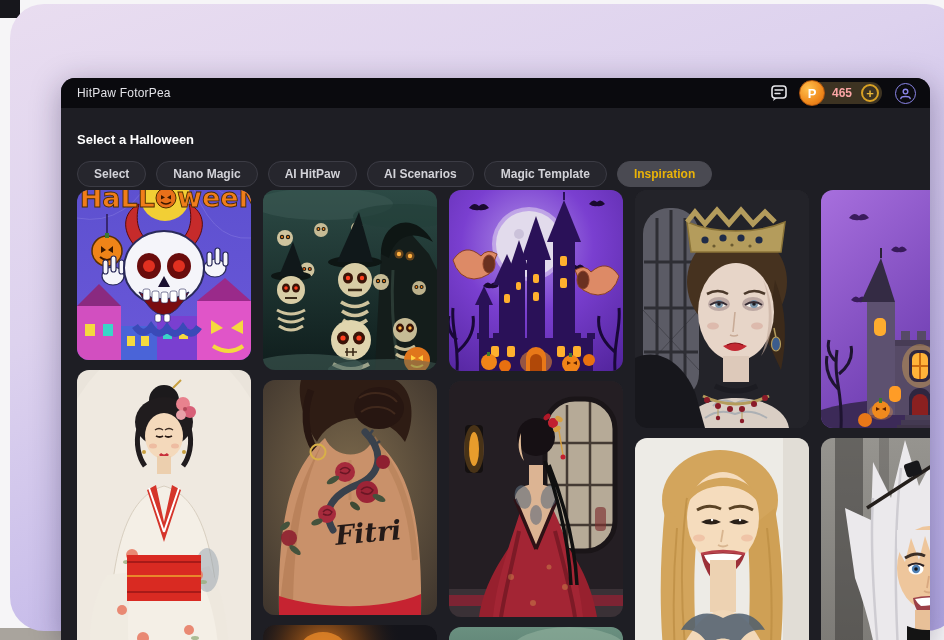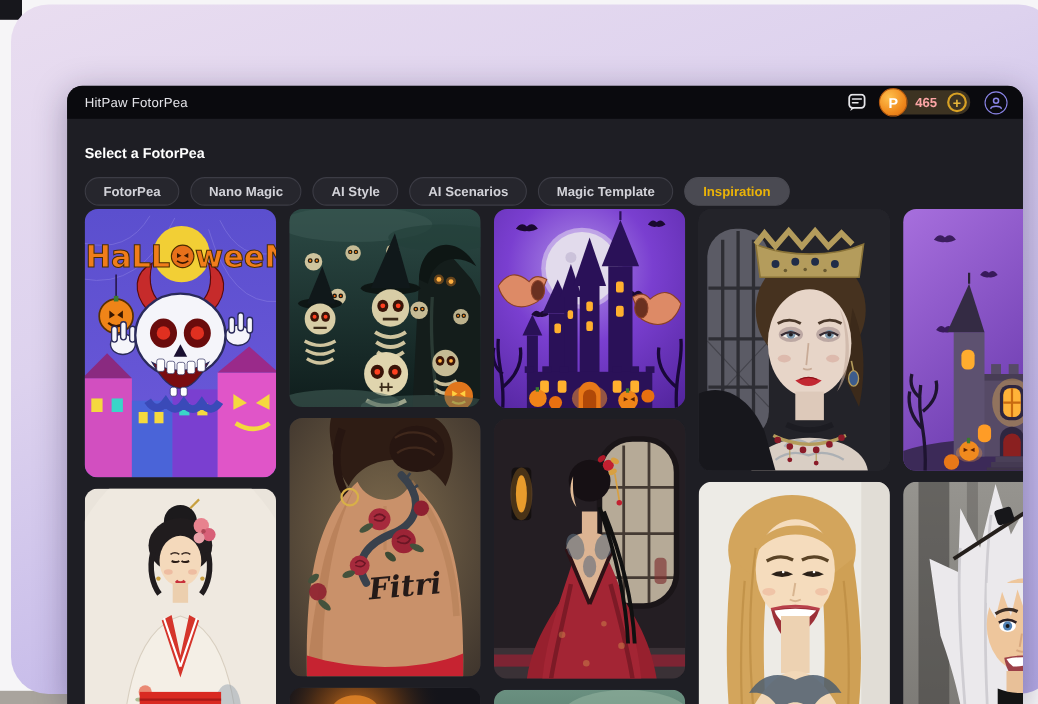--- a/index.html
+++ b/index.html
@@ -72,35 +72,35 @@
         </span>
         <span class="avatar-circle icon-btn">
           <svg width="13" height="13" viewBox="0 0 13 13">
             <circle cx="6.5" cy="4.6" r="2.3" fill="none" stroke="#8b85e8" stroke-width="1.4"></circle>
             <path d="M1.8,11.5 C2.4,8.9 10.6,8.9 11.2,11.5" fill="none" stroke="#8b85e8" stroke-width="1.4" stroke-linecap="round"></path>
           </svg>
         </span>
       </div>
     </div>
 
-    <div class="heading">Select a FotorPea</div>
+    <div class="heading">Select a Halloween</div>
 
     <div class="tabs">
-      <div class="tab">FotorPea</div>
+      <div class="tab">Select</div>
       <div class="tab">Nano Magic</div>
-      <div class="tab">AI Style</div>
+      <div class="tab">AI HitPaw</div>
       <div class="tab">AI Scenarios</div>
       <div class="tab">Magic Template</div>
       <div class="tab active">Inspiration</div>
     </div>
 
     <div class="grid">
 
       <div class="col c1">
-        <div class="tile" style="height:244px">
+        <div class="tile" style="height:170px">
           <svg viewBox="0 0 174 238" preserveAspectRatio="xMidYMid slice">
             <defs>
                 <linearGradient id="t1g" x1="0" y1="0" x2="0" y2="1">
               <stop offset="0" stop-color="#5b4fce"></stop>
                   <stop offset="1" stop-color="#6c59da"></stop>
                 </linearGradient>
               </defs>
             <rect width="174" height="238" fill="url(#t1g)"></rect>
             <g stroke="#9a8fe8" stroke-width="0.7" fill="none" opacity="0.5">
               <path d="M0,30 Q40,40 60,6"></path>

